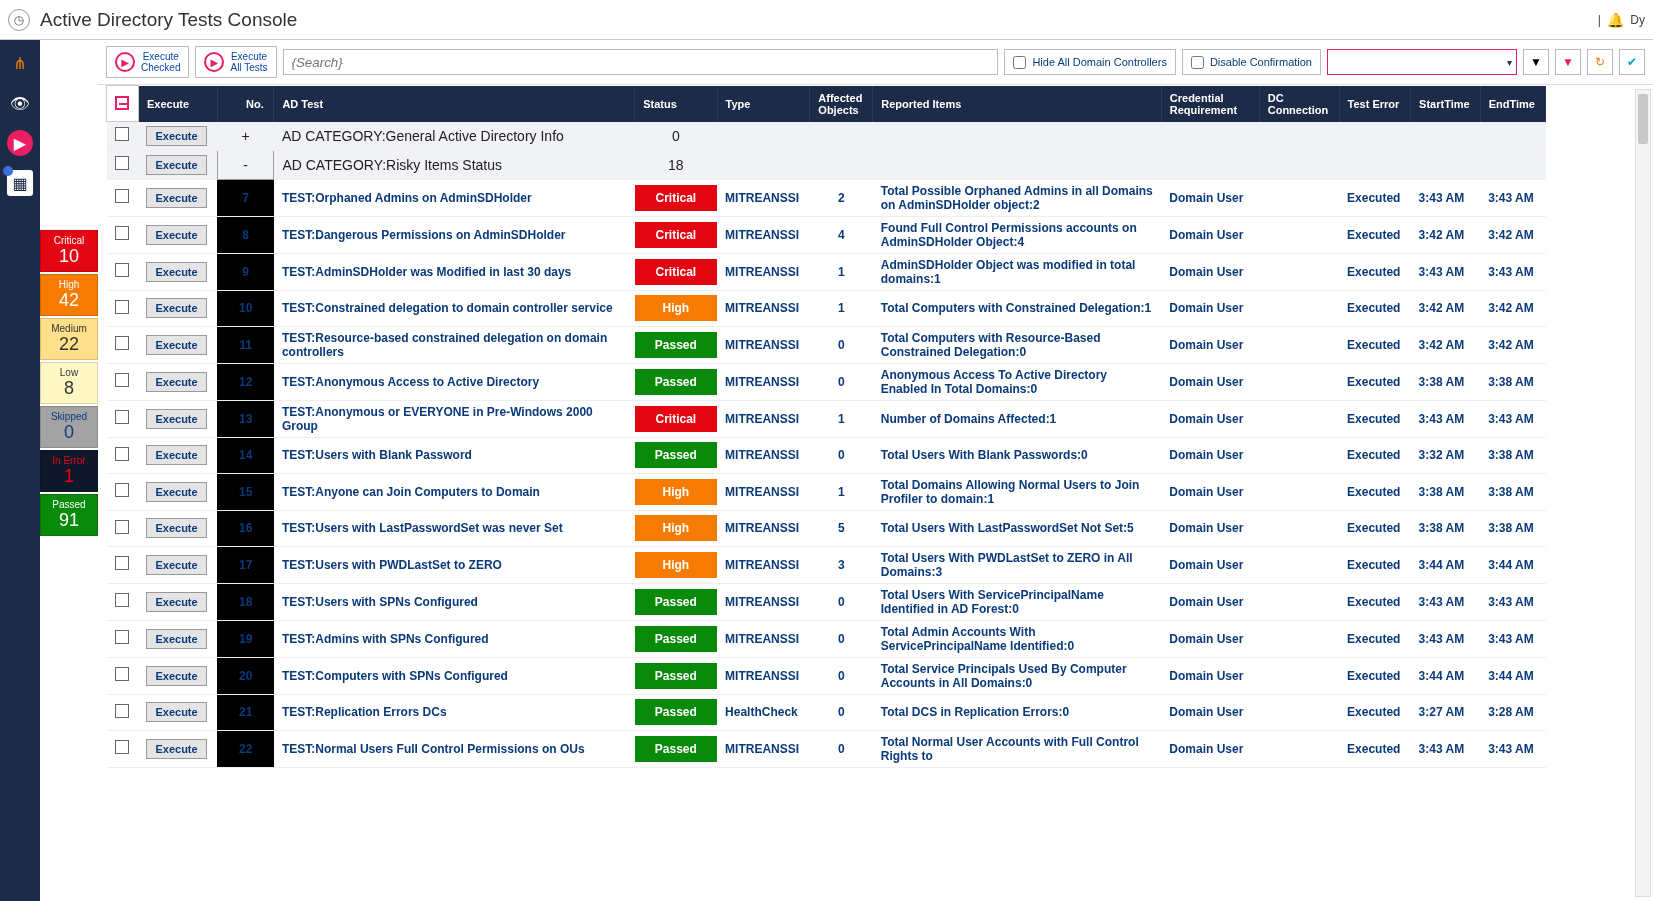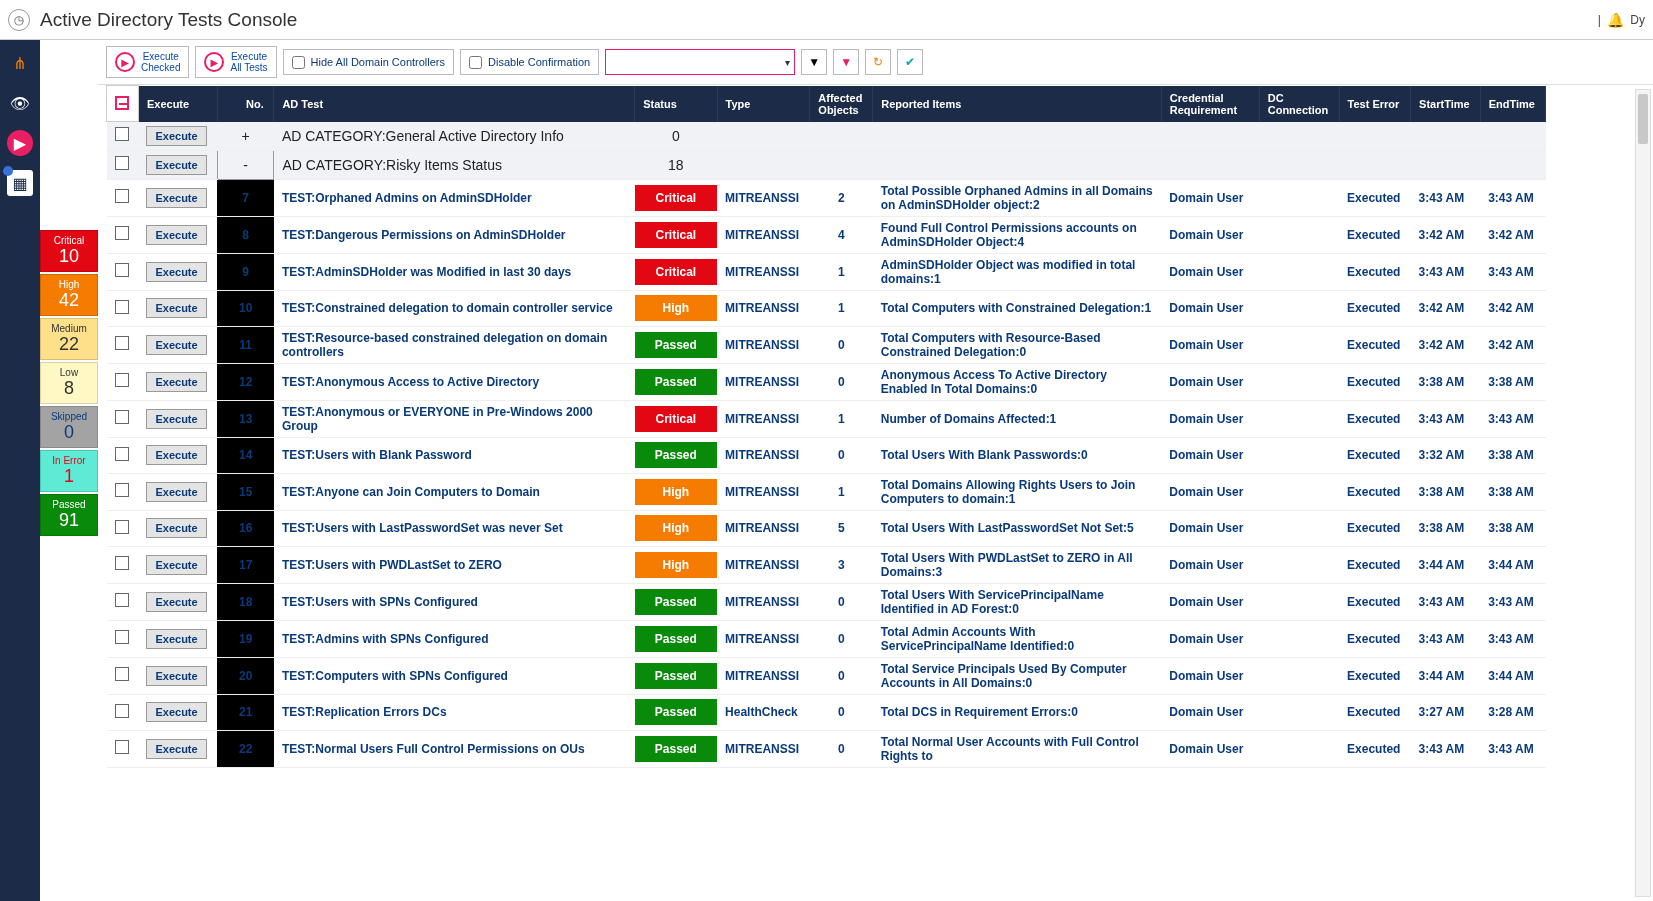--- a/index.html
+++ b/index.html
@@ -32,21 +32,21 @@
 
 .stats { width:58px; display:flex; flex-direction:column; gap:2px; padding-top:190px; align-items:stretch;}
 .stat { text-align:center; padding:4px 0; border:1px solid rgba(0,0,0,.15);}
 .stat .lbl { font-size:10px; display:block; }
 .stat .num { font-size:18px; font-weight:400; display:block; }
 .s-critical { background:#e30613; color:#fff; }
 .s-high { background:#f57c00; color:#fff; }
 .s-medium { background:#ffe08a; color:#333; }
 .s-low { background:#fff8c5; color:#333; }
 .s-skipped { background:#a3a3a3; color:#0a3a7a; }
-.s-error { background:#5eead4; color:#e30613; }
+.s-error { background:#0f172a; color:#e30613; }
 .s-passed { background:#0a8a0a; color:#fff; }
 
 
 .main { flex:1; display:flex; flex-direction:column; min-width:0; }
 
 
 .toolbar { display:flex; align-items:center; gap:6px; padding:6px 8px; border-bottom:1px solid #ddd; }
 .tbtn { display:flex; align-items:center; gap:6px; border:1px solid #bbb; background:#fff; padding:4px 8px; font-size:11px; cursor:pointer; color:#0a3a7a;}
 .tbtn .circ { width:20px;height:20px;border:2px solid #e91e63;border-radius:50%;display:flex;align-items:center;justify-content:center;color:#e91e63;font-size:10px;}
 .tbtn .tlabel { line-height:1.1; color:#0a4aa8; font-size:10px; }
@@ -152,20 +152,21 @@
         <button class="tbtn">
           <span class="circ">▶</span>
           <span class="tlabel" style="white-space:pre-line;">Execute
 Checked</span>
         </button>
         <button class="tbtn">
           <span class="circ">▶</span>
           <span class="tlabel" style="white-space:pre-line;">Execute
 All Tests</span>
         </button>
+        <input class="search" placeholder="{Search}" style="">
         <label class="chkbox">
           <input type="checkbox" style="">
           <span>Hide All Domain Controllers</span>
         </label>
         <label class="chkbox">
           <input type="checkbox" style="">
           <span>Disable Confirmation</span>
         </label>
         <div class="combo">
             <span class="arrow">▾</span>
@@ -365,21 +366,21 @@
               <tr class="datarow">
                 <td class="center"><span class="rchk"></span></td>
                 <td><button class="exbtn">Execute</button></td>
                 <td class="nocell">15</td>
                 <td>TEST:Anyone can Join Computers to Domain</td>
                 <td style="padding:0;">
                   <span class="status st-high">High</span>
                 </td>
                 <td class="type">MITREANSSI</td>
                 <td class="objs c-red">1</td>
-                <td class="rep">Total Domains Allowing Rights Users to Join Computers to domain:1</td>
+                <td class="rep">Total Domains Allowing Normal Users to Join Profiler to domain:1</td>
                 <td class="cred">Domain User</td>
                 <td></td>
                 <td class="err">Executed</td>
                 <td class="time">3:38 AM</td>
                 <td class="time">3:38 AM</td>
               </tr>
               <tr class="datarow">
                 <td class="center"><span class="rchk"></span></td>
                 <td><button class="exbtn">Execute</button></td>
                 <td class="nocell">16</td>
@@ -467,21 +468,21 @@
               <tr class="datarow">
                 <td class="center"><span class="rchk"></span></td>
                 <td><button class="exbtn">Execute</button></td>
                 <td class="nocell">21</td>
                 <td>TEST:Replication Errors DCs</td>
                 <td style="padding:0;">
                   <span class="status st-passed">Passed</span>
                 </td>
                 <td class="type">HealthCheck</td>
                 <td class="objs c-green">0</td>
-                <td class="rep">Total DCS in Requirement Errors:0</td>
+                <td class="rep">Total DCS in Replication Errors:0</td>
                 <td class="cred">Domain User</td>
                 <td></td>
                 <td class="err">Executed</td>
                 <td class="time">3:27 AM</td>
                 <td class="time">3:28 AM</td>
               </tr>
               <tr class="datarow">
                 <td class="center"><span class="rchk"></span></td>
                 <td><button class="exbtn">Execute</button></td>
                 <td class="nocell">22</td>

